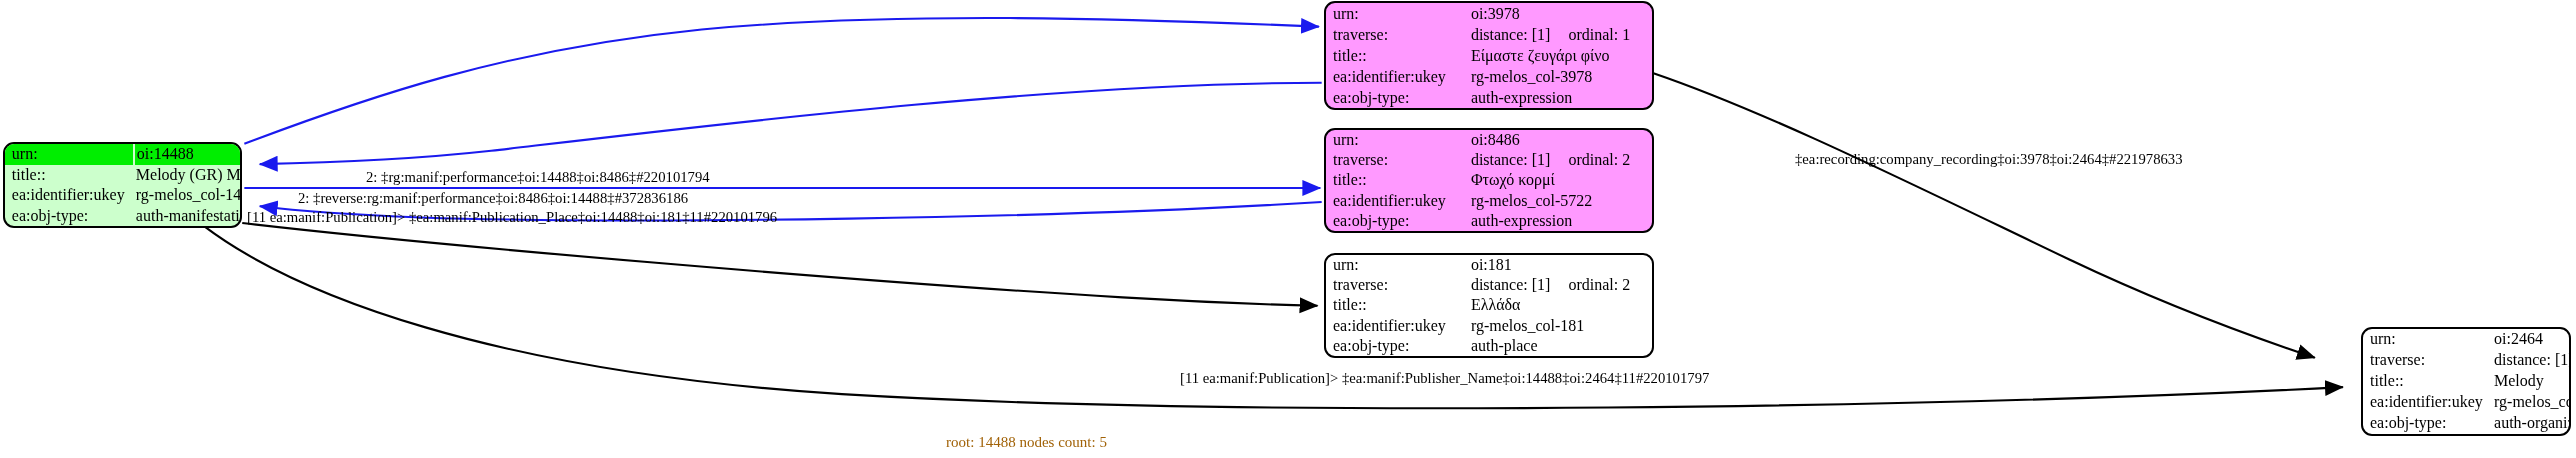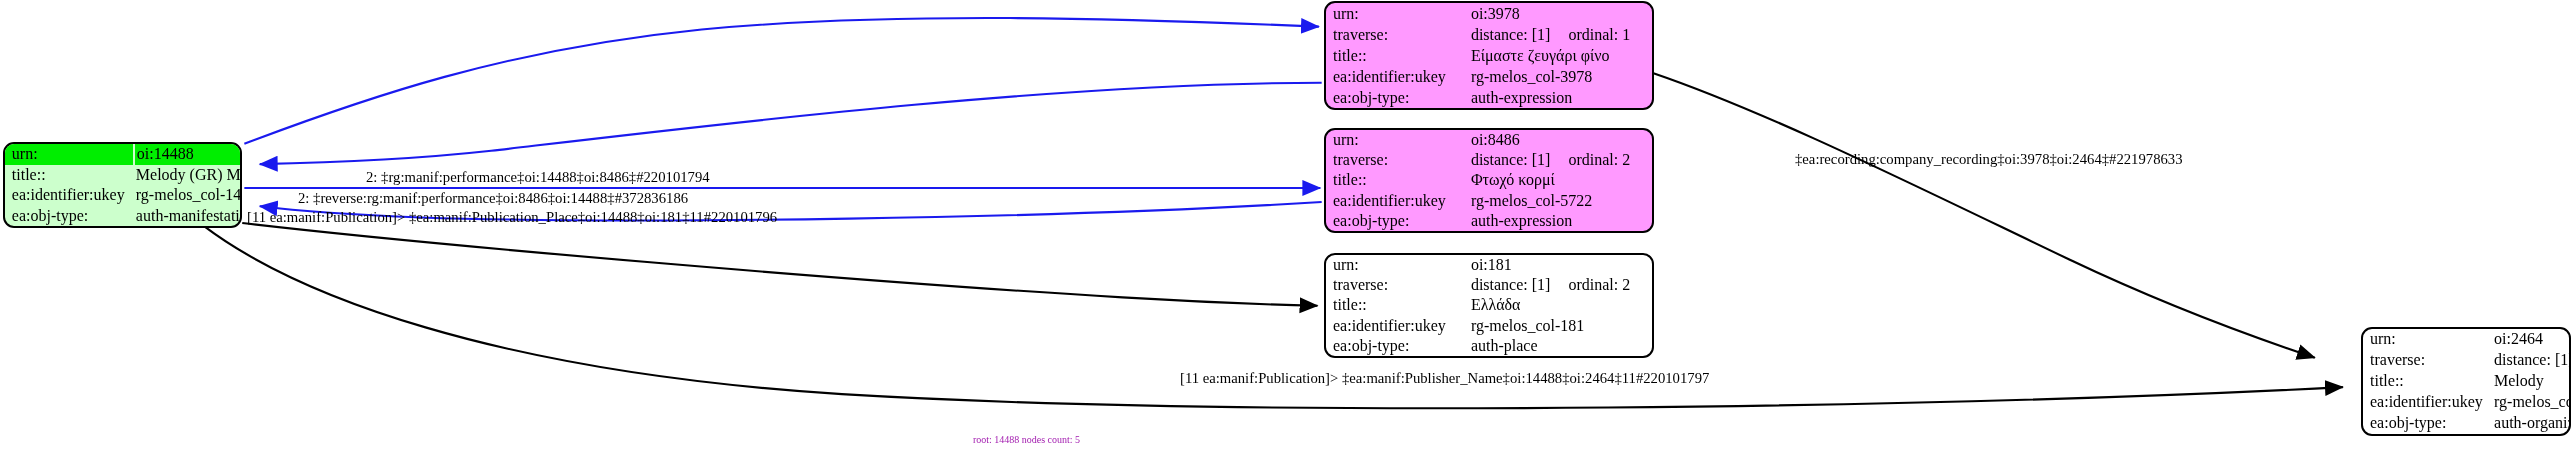--- a/index.html
+++ b/index.html
@@ -74,22 +74,22 @@
 
   .ordinal-sep { display:inline-block; width: 18px; }
 
   #footer {
     position: absolute;
     left: 0;
     width: 2053px;
     top: 434px;
     text-align: center;
     font-family: "Liberation Serif", "DejaVu Serif", serif;
-    font-size: 10px;
-    color: #a21caf;
+    font-size: 15px;
+    color: #a16207;
   }
 </style>
 </head>
 <body>
 
 <div id="canvas">
 
   <svg id="edges" viewBox="0 0 3672 653">
     <defs>
       <marker id="arrow-blue" markerWidth="10" markerHeight="10" refX="8.5" refY="4" orient="auto" markerUnits="strokeWidth">

